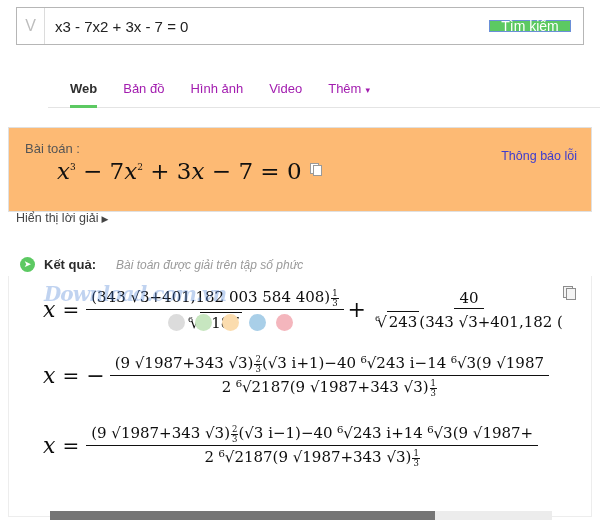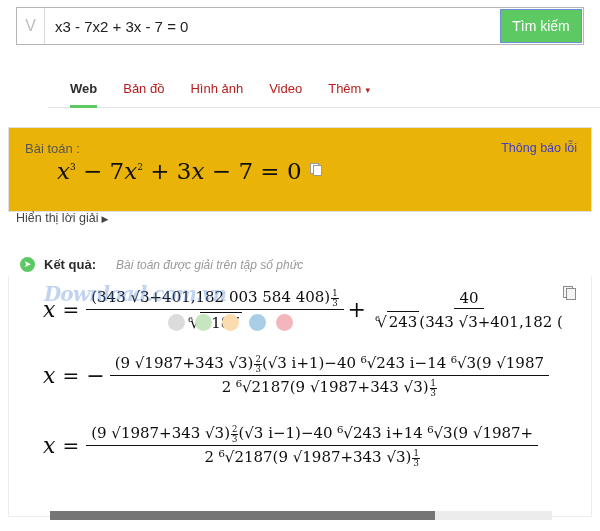--- a/index.html
+++ b/index.html
@@ -33,21 +33,21 @@
     flex: 1;
     border: 0; outline: none;
     font-size: 15px;
     color: #222222;
     padding: 0 10px;
     font-family: "Liberation Sans", sans-serif;
     background: transparent;
   }
   .search-btn {
     width: 82px;
-    margin: 1px;
+    margin: 12px;
     background: #5cc962;
     border: 1px solid #6a8fd8;
     color: #ffffff;
     font-size: 14px;
     display: flex; align-items: center; justify-content: center;
     cursor: pointer;
     font-family: "Liberation Sans", sans-serif;
   }
 
   
@@ -60,21 +60,21 @@
   }
   .tabs {
     position: absolute;
     left: 22px; top: 0;
     display: flex;
     align-items: flex-start;
     height: 36px;
   }
   .tab {
     font-size: 13px;
-    color: #b91c1c;
+    color: #a21caf;
     padding: 9px 0 0 0;
     margin-right: 26px;
     height: 36px;
     cursor: pointer;
     white-space: nowrap;
   }
   .tab.active {
     color: #2f2f2f;
     font-weight: bold;
     border-bottom: 3px solid #5cc962;
@@ -91,32 +91,32 @@
     font-size: 12.5px;
     color: #8a8a8a;
     white-space: nowrap;
   }
 
   
   .card {
     position: absolute;
     left: 8px; top: 127px;
     width: 584px; height: 85px;
-    background: #eab308;
+    background: #fdba74;
     border: 1px solid #e0e0e0;
   }
   .card-label {
     position: absolute;
     left: 16px; top: 13px;
     font-size: 13px;
     color: #555555;
   }
   .error-link {
     position: absolute;
-    right: 14px; top: 13px;
+    right: 14px; top: 21px;
     font-size: 12.5px;
     color: #3b3bd0;
     cursor: pointer;
     white-space: nowrap;
   }
   .problem-eq {
     position: absolute;
     left: 48px; top: 30px;
     font-family: "DejaVu Serif", serif;
     font-size: 23px;

